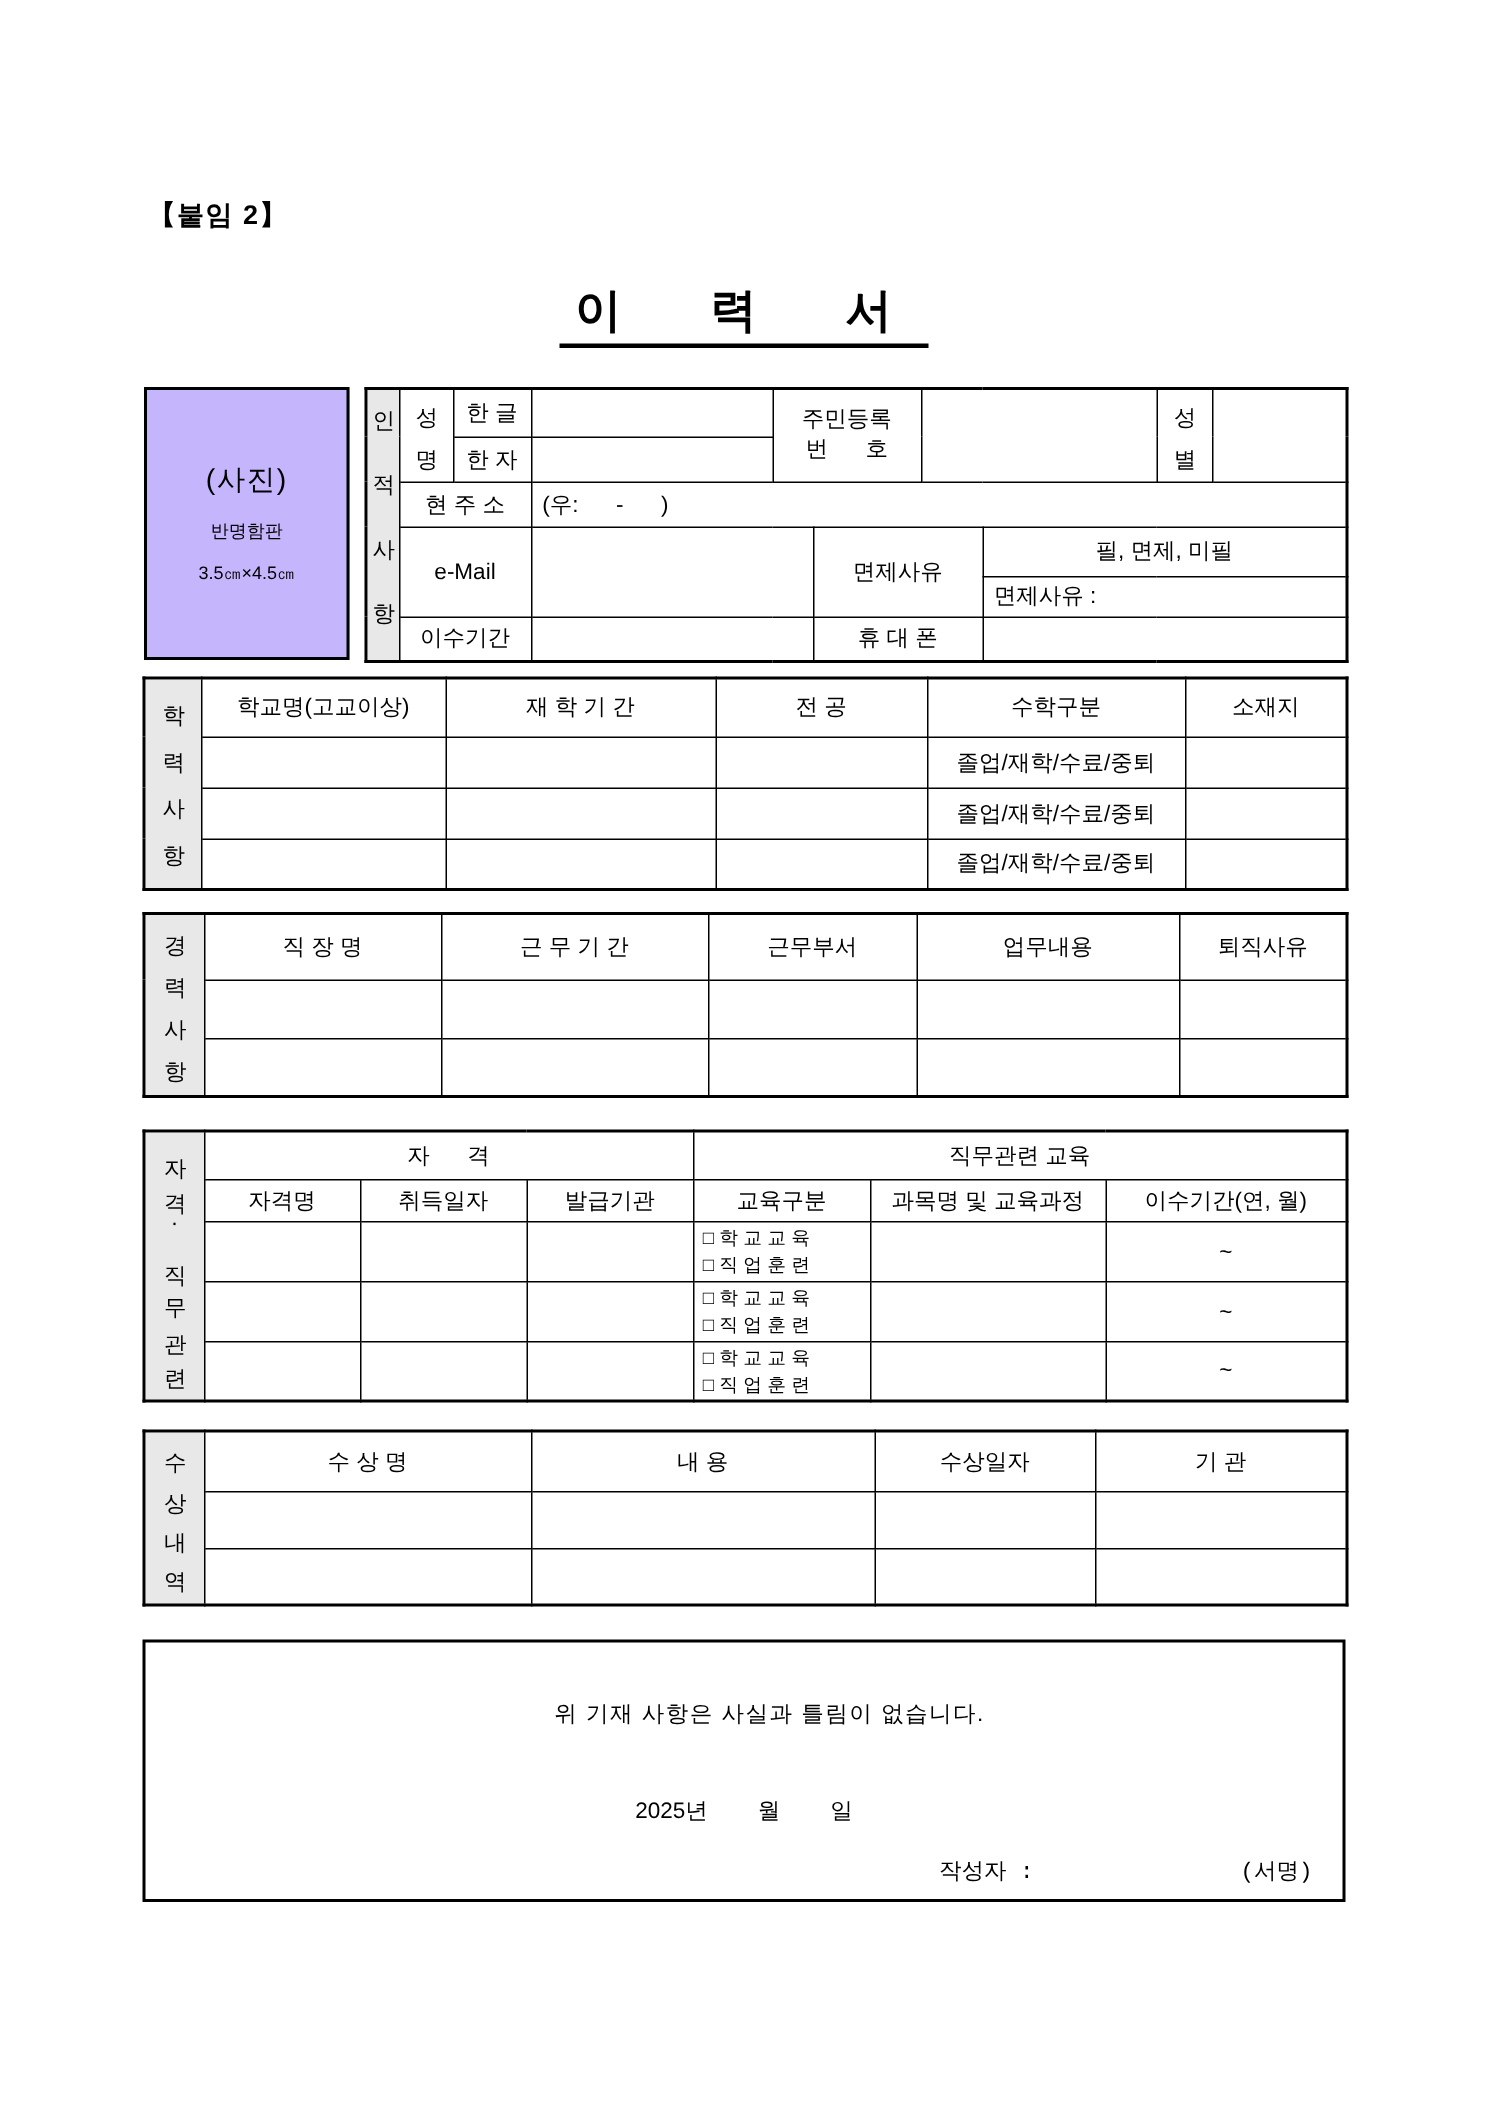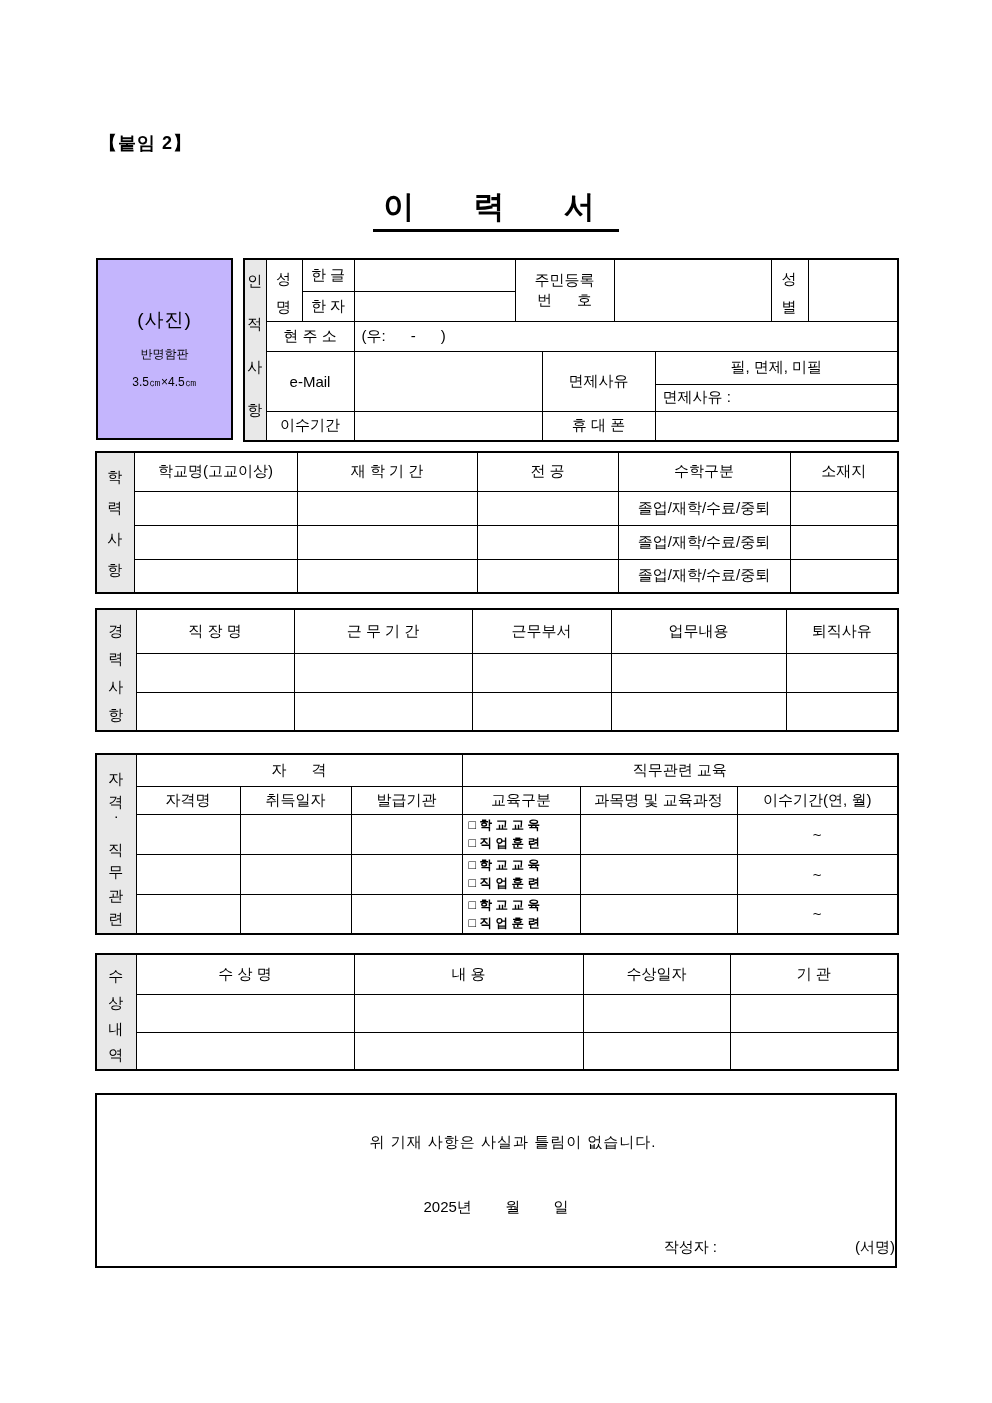--- a/index.html
+++ b/index.html
@@ -37,36 +37,36 @@
   .vtext { display: inline-block; writing-mode: vertical-lr; text-orientation: upright; font-size: 15px; line-height: 1; }
   .ls28 { letter-spacing: 28px; }
   .ls18 { letter-spacing: 16px; }
   .ls14 { letter-spacing: 13px; }
   .ls12 { letter-spacing: 11px; }
   .ls8  { letter-spacing: 8px; }
   .pre { white-space: pre; }
   .left { text-align: left; padding-left: 7px; }
   .small { font-size: 15px; }
   .twoline { line-height: 1.35; }
-  .edu-type { text-align: left; padding-left: 6px; font-size: 12.5px; line-height: 1.45; font-weight: bold; }
+  .edu-type { text-align: left; padding-left: 6px; font-size: 12.5px; line-height: 1.45; }
 
   .tbl-personal { width: 654px; }
   .tbl-abs { position: absolute; left: 95px; width: 802px; }
   .tbl-edu    { top: 451px; }
   .tbl-career { top: 608px; }
   .tbl-qual   { top: 753px; }
   .tbl-award  { top: 953px; }
 
   .decl-box {
     position: absolute; left: 95px; top: 1093px; width: 802px; height: 175px;
     border: 2px solid #000; background: #fff; font-size: 15px;
   }
   .decl-statement { text-align: center; margin-top: 38px; letter-spacing: 1px; padding-left: 34px; }
   .decl-date { text-align: center; margin-top: 46px; }
-  .decl-author { margin-top: 21px; display: flex; justify-content: flex-end; align-items: baseline; }
+  .decl-author { margin-top: 21px; padding-right: 20px; display: flex; justify-content: flex-end; align-items: baseline; font-family: Liberation Mono, monospace; }
   .decl-sign { margin-left: 138px; }
 </style>
 </head>
 <body>
 
 <div class="page">
 
   <div class="attach">【붙임 2】</div>
 
   <div class="title-wrap">

